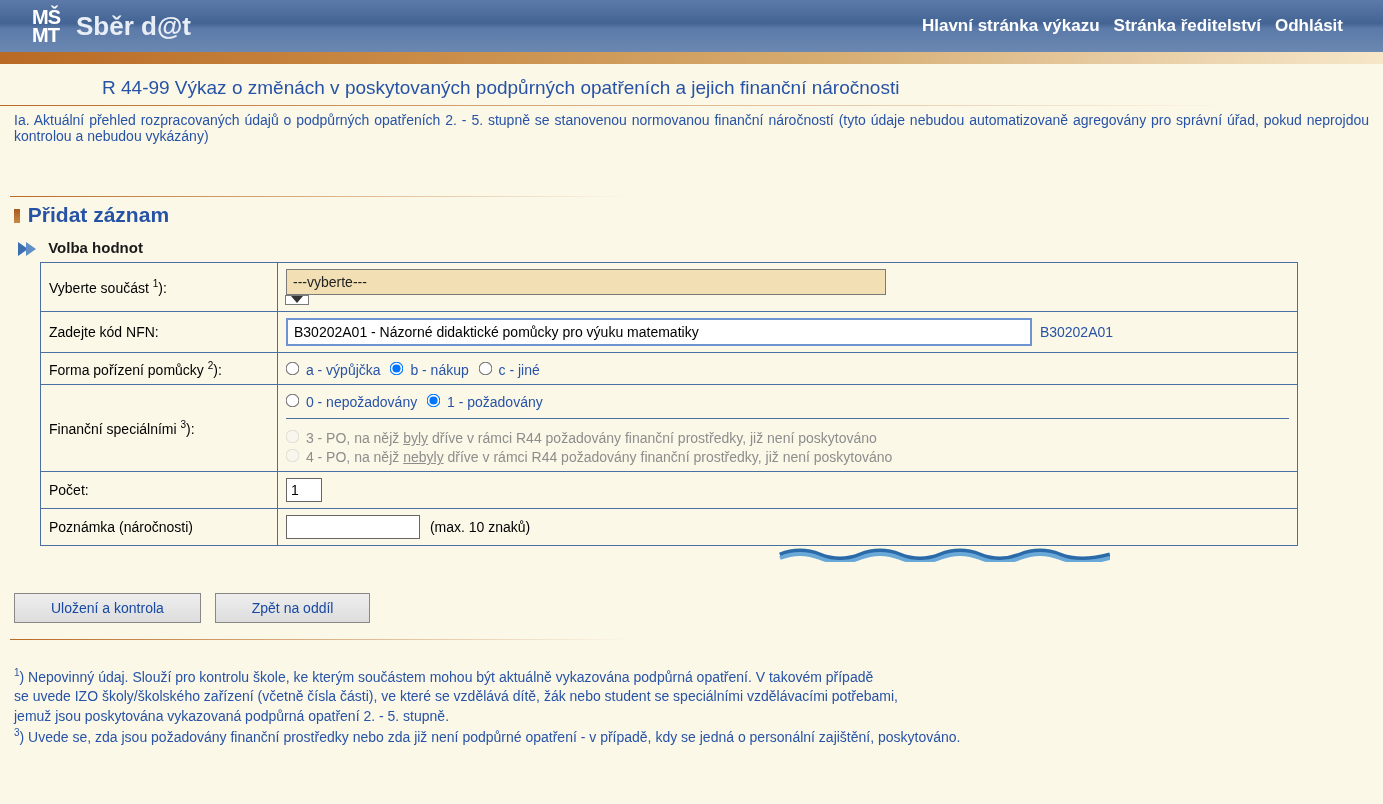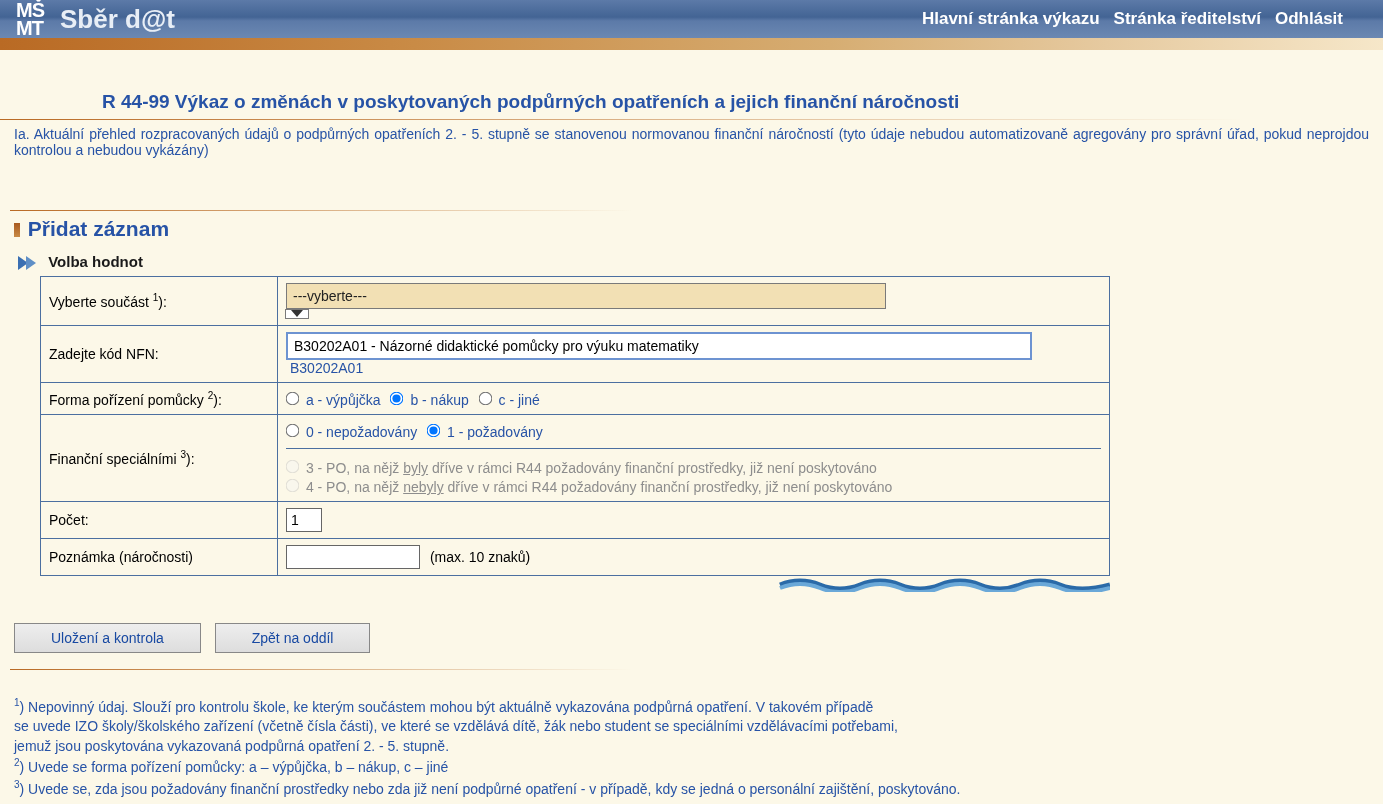--- a/index.html
+++ b/index.html
@@ -5,26 +5,26 @@
   html, body {
     margin: 0;
     padding: 0;
     font-family: Arial, Helvetica, sans-serif;
     background: #fcf8e8;
     color: #1a1a1a;
     font-size: 14px;
   }
   .top-bar {
     background: linear-gradient(to bottom, #5c7aa8 0%, #436494 45%, #5c7aa8 55%, #6b88b2 100%);
-    height: 38px;
+    height: 52px;
     display: flex;
     align-items: center;
     color: #fff;
     font-weight: bold;
-    padding-left: 16px;
+    padding-left: 32px;
   }
   .logo-box {
     display: flex;
     align-items: center;
   }
   .logo-msmt {
     font-family: "Trebuchet MS", Arial, sans-serif;
     font-size: 20px;
     line-height: 18px;
     color: #fff;
@@ -44,24 +44,23 @@
     font-size: 17px;
     padding-right: 40px;
   }
   .nav a { color: #fff; text-decoration: none; cursor: pointer; }
   .banner-gradient {
     height: 12px;
     background: linear-gradient(to right, #b96a24, #c98b46, #d6ad72 60%, #e6caa0 80%, #f6e7c9);
   }
   .page-title {
     color: #2753a6;
-    font-weight: bold;
+    font-weight: normal;
     font-size: 19px;
     padding: 13px 0 6px 102px;
-    margin-top: 28px;
   }
   .one-px-bar {
     height: 1px;
     background: linear-gradient(to right, #b96a24, transparent 90%);
     margin-bottom: 2px;
   }
   .intro {
     color: #2753a6;
     padding: 4px 14px 8px 14px;
     text-align: justify;
@@ -88,21 +87,21 @@
   }
   .chevron svg { display:block; }
   .sub-section {
     font-weight: bold;
     font-size: 15px;
     padding: 2px 0 4px 18px;
   }
   table.form-tbl {
     border-collapse: collapse;
     margin: 2px 8px 0 40px;
-    width: 1070px;
+    width: 1258px;
   }
   table.form-tbl td {
     border: 1px solid #4b6fa0;
     padding: 6px 8px;
     vertical-align: middle;
   }
   table.form-tbl td.lbl {
     width: 220px;
     color: #000;
     background: #fcf8e8;
@@ -318,20 +317,19 @@
   <button class="frm-btn">Zpět na oddíl</button>
 </div>
 
 <div style="height:16px"></div>
 <div class="one-px-bar" style="margin-left:10px; width:50%;"></div>
 
 <div class="footnotes">
   <div><span class="sup">1</span><span>) Nepovinný údaj. Slouží pro kontrolu škole, ke kterým součástem mohou být aktuálně vykazována podpůrná opatření. V takovém případě</span></div>
   <div>se uvede IZO školy/školského zařízení (včetně čísla části), ve které se vzdělává dítě, žák nebo student se speciálními vzdělávacími potřebami,</div>
   <div>jemuž jsou poskytována vykazovaná podpůrná opatření 2. - 5. stupně.</div>
-  <div><span class="sup">2</span><span>) Uvede se forma pořízení pomůcky: a – výpůjčka, b – nákup, c – jiné</span></div>
   <div><span class="sup">3</span><span>) Uvede se, zda jsou požadovány finanční prostředky nebo zda již není podpůrné opatření - v případě, kdy se jedná o personální zajištění, poskytováno.</span></div>
 </div>
 
 
 
 
 
 
 </body></html>

